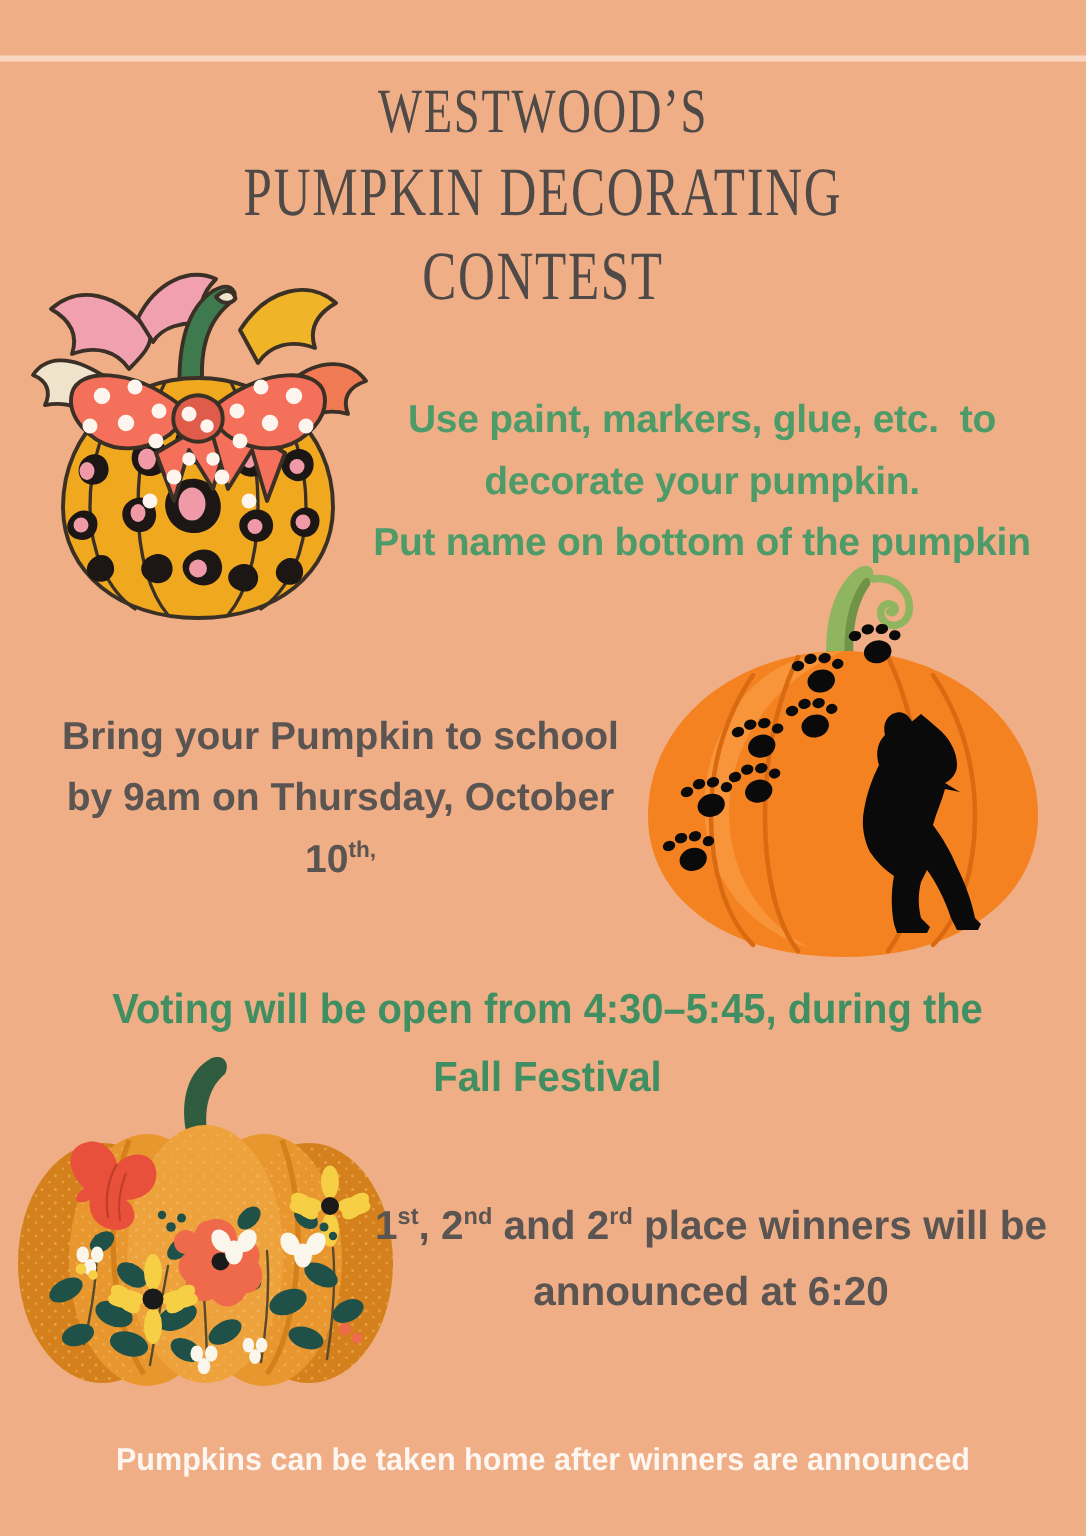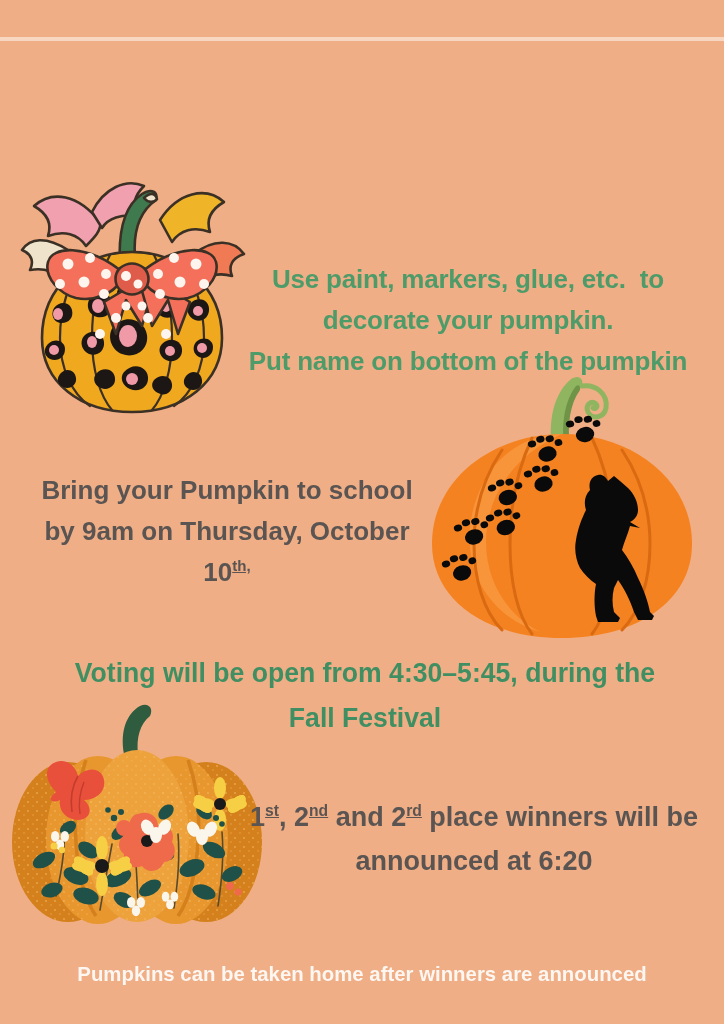--- a/index.html
+++ b/index.html
@@ -104,36 +104,39 @@
     color: #fdf6f1;
     font-size: 21px;
     line-height: 28px;
     transform: scaleX(0.97);
     transform-origin: center top;
   }
   sup {
     font-size: 0.58em;
     vertical-align: super;
     line-height: 0;
-    text-decoration: underline;
   }
 
   
   .art { position: absolute; }
   #leopard-pumpkin-art { left: 8px;   top: 158px; width: 248px; height: 262px; }
   #wolf-pumpkin-art    { left: 424px; top: 372px; width: 276px; height: 272px; }
   #floral-pumpkin-art  { left: 8px;   top: 700px; width: 258px; height: 232px; }
 </style>
 </head>
 <body>
 
 <div id="poster">
 
   <div class="top-rule"></div>
 
+  <div id="title-block">
+    <span class="title-line1">WESTWOOD’S</span>
+    <span class="title-line2">PUMPKIN DECORATING CONTEST</span>
+  </div>
 
   <div class="art" id="leopard-pumpkin-art">
     <svg viewBox="0 0 248 262" width="248" height="262">
       <g stroke="#3b3026" stroke-width="2.6" stroke-linejoin="round" stroke-linecap="round">
 
         <path d="M60 92 C38 78 22 80 14 92 C24 96 26 104 22 112 C34 110 44 112 50 120 C56 110 62 100 60 92 Z" fill="#efe3cb"></path>
         <path d="M92 64 C70 36 44 32 26 48 C40 56 44 66 40 78 C56 72 70 76 78 88 C86 80 94 72 92 64 Z" fill="#f0a0ae"></path>
         <path d="M84 54 C96 30 118 20 136 28 C126 38 124 48 128 58 C114 56 100 60 94 70 Z" fill="#f0a0ae"></path>
         <path d="M152 62 C170 34 198 28 216 44 C202 52 198 62 202 74 C186 68 172 72 164 84 Z" fill="#f0b429"></path>
         <path d="M186 96 C206 80 226 82 236 96 C224 100 220 108 224 118 C210 114 198 118 192 126 Z" fill="#ef7a53"></path>

